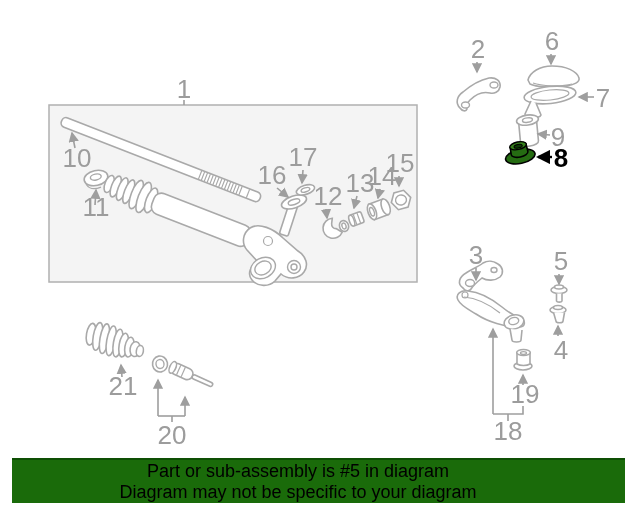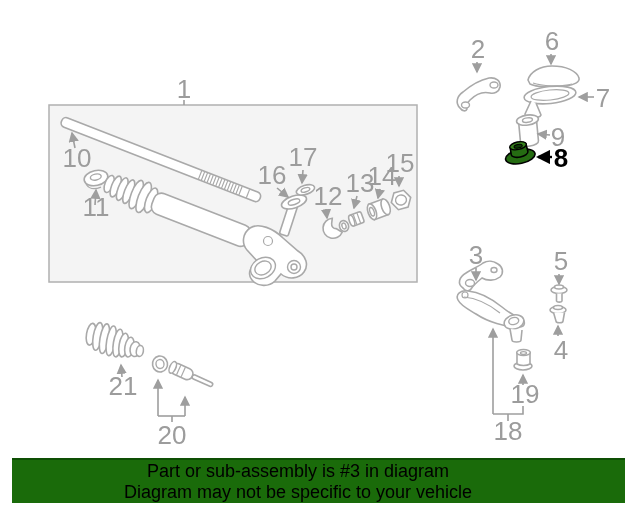--- a/index.html
+++ b/index.html
@@ -294,18 +294,18 @@
     <text x="172" y="444" class="callout">20</text>
     <line x1="158" y1="416" x2="158" y2="380" class="ln" marker-end="url(#arrG)"></line>
     <line x1="185" y1="416" x2="185" y2="397" class="ln" marker-end="url(#arrG)"></line>
     <path d="M158,416 L185,416" class="ln"></path>
     <line x1="172" y1="416" x2="172" y2="422" class="ln"></line>
   </g>
 </svg>
 
 <div class="banner">
   <div class="banner-text">
-    <div>Part or sub-assembly is #3 in diagram</div>
-    <div>Diagram may not be specific to your vehicle</div>
+    <div>Part or sub-assembly is #5 in diagram</div>
+    <div>Diagram may not be specific to your diagram</div>
   </div>
 </div>
 
 </div>
 
 </body></html>

